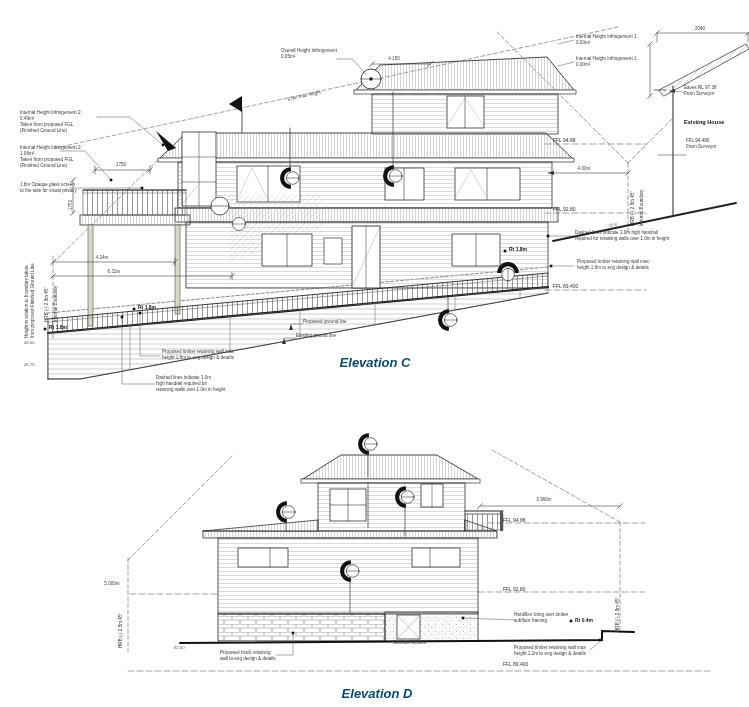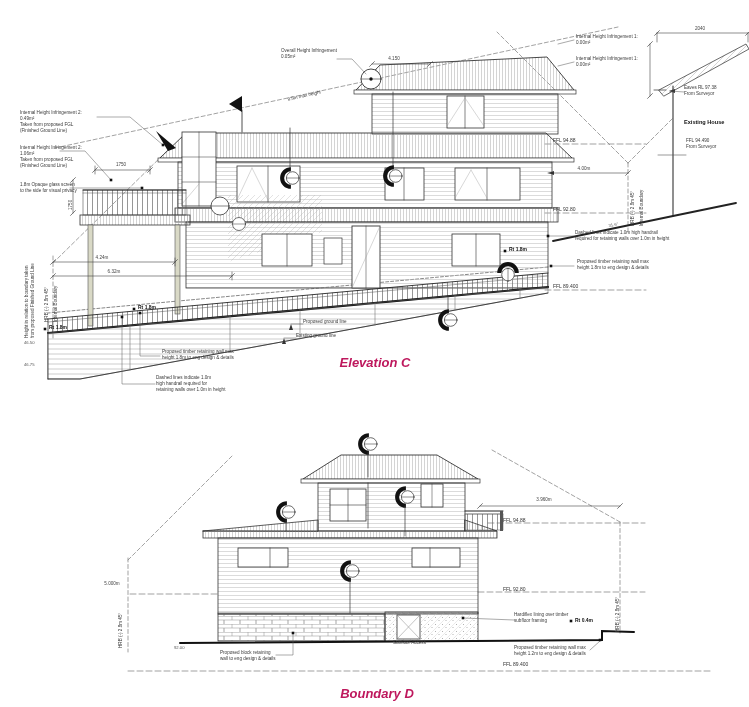--- a/index.html
+++ b/index.html
@@ -8,21 +8,21 @@
   #canvas svg{position:absolute;left:0;top:0;}
   .lbl{position:absolute;font-size:4.6px;color:#3a3a3a;line-height:1.3;
        white-space:pre-line;letter-spacing:0;}
   .lv{font-size:5px;color:#333;}
   .b{font-weight:bold;color:#111;}
   .bh{font-size:5.6px;font-weight:bold;color:#111;}
   .dim{font-size:4.6px;color:#444;text-align:center;}
   .rot{transform:rotate(-90deg);transform-origin:0 0;white-space:pre;}
   .tilt13{transform:rotate(-13deg);transform-origin:0 0;white-space:pre;}
   .tilt10{transform:rotate(-10deg);transform-origin:0 0;white-space:pre;}
-  .title{font-size:13px;font-weight:bold;font-style:italic;color:#be185d;
+  .title{font-size:13px;font-weight:bold;font-style:italic;color:#0c4a6e;
          text-align:center;white-space:pre;}
   .tiny{font-size:4.2px;color:#555;}
 </style>
 </head>
 <body>
 
 <div id="canvas">
 
 <svg width="749" height="707" viewBox="0 0 749 707">
   <defs>
@@ -442,15 +442,15 @@
 <div class="lbl b lv" style="left:575px;top:617px;">Rt 0.4m</div>
 <div class="lbl rot" style="left:615px;top:632px;">HRB (-) 2.8m 45°</div>
 <div class="lbl" style="left:514px;top:645px;width:102px;">Proposed timber retaining wall max
 height 1.2m to eng design &amp; details</div>
 <div class="lbl rot" style="left:118px;top:648px;">HRB (-) 2.8m 45°</div>
 <div class="lbl tiny" style="left:174px;top:645px;width:18px;">92.00</div>
 <div class="lbl" style="left:220px;top:650px;width:72px;">Proposed block retaining
 wall to eng design &amp; details</div>
 <div class="lbl" style="left:393px;top:640px;width:48px;">Subfloor Access</div>
 
-<div class="title" style="position:absolute;left:325px;top:686px;width:104px;">Boundary D</div>
+<div class="title" style="position:absolute;left:325px;top:686px;width:104px;">Elevation D</div>
 
 </div>
 
 </body></html>

